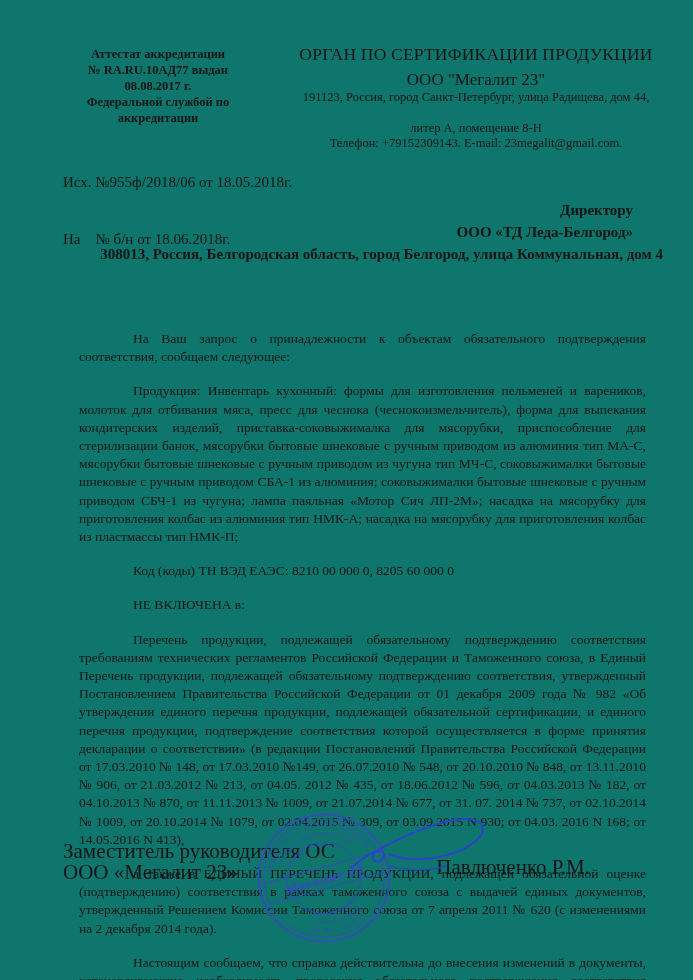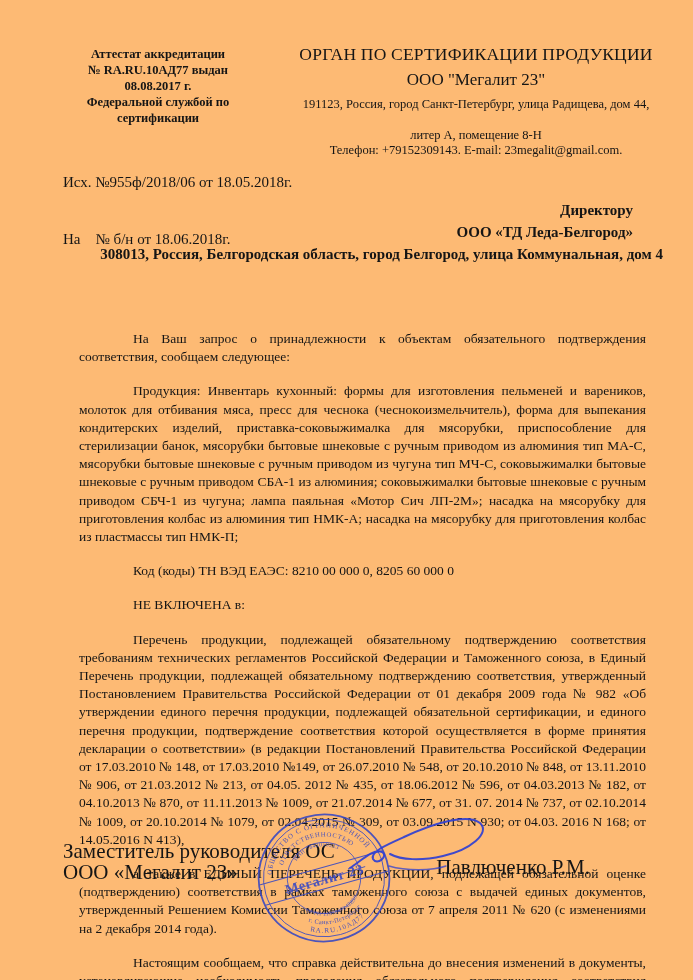--- a/index.html
+++ b/index.html
@@ -1,32 +1,32 @@
 <!DOCTYPE html>
 <html><head>
 <meta charset="utf-8">
 <style>
   html,body{margin:0;padding:0;background:#888;}
   .page{
     position:relative;
     width:693px;height:980px;
-    background:#fdba74;
+    background:#0f766e;
     font-family:"Liberation Serif","DejaVu Serif",serif;
     color:#151515;
     overflow:hidden;
   }
   
   .accreditation{
     position:absolute;left:70px;top:46px;width:176px;
     text-align:center;font-weight:bold;font-size:12.5px;line-height:16px;
   }
   .org{position:absolute;left:264px;top:44px;width:424px;text-align:center;}
   .org-title{font-size:17.5px;letter-spacing:.2px;white-space:nowrap;}
   .org-name{font-size:17px;margin-top:5px;}
-  .org-addr{font-size:12.5px;line-height:15px;margin-top:7px;}
+  .org-addr{font-size:12.5px;line-height:15px;}
   .org-contacts{font-size:12.5px;line-height:15px;}
   .refs{position:absolute;left:63px;top:135px;font-size:15px;line-height:19px;white-space:pre;}
   
   .addressee{
     position:absolute;left:63px;top:199px;width:600px;
     text-align:right;font-weight:bold;font-size:15px;line-height:22px;font-family:Liberation Serif, serif;
   }
   .addressee .pad{padding-right:30px;}
   
   .body{
@@ -49,21 +49,21 @@
 </head>
 <body>
 
 <div class="page">
 
   <div class="accreditation">
     <div>Аттестат аккредитации</div>
     <div>№ RA.RU.10АД77 выдан</div>
     <div>08.08.2017 г.</div>
     <div>Федеральной службой по</div>
-    <div>сертификации</div>
+    <div>аккредитации</div>
   </div>
 
   <div class="org">
     <div class="org-title">ОРГАН ПО СЕРТИФИКАЦИИ ПРОДУКЦИИ</div>
     <div class="org-name">ООО "Мегалит 23"</div>
     <div class="org-addr">191123, Россия, город Санкт-Петербург, улица Радищева, дом 44,</div>
     <div class="org-addr" style="margin-top:16px">литер А, помещение 8-Н</div>
     <div class="org-contacts">Телефон: +79152309143. E-mail: 23megalit@gmail.com.</div>
   </div>
 

